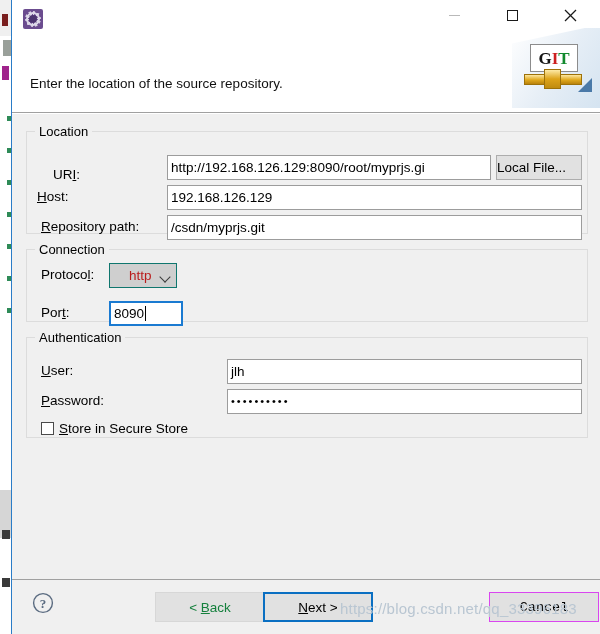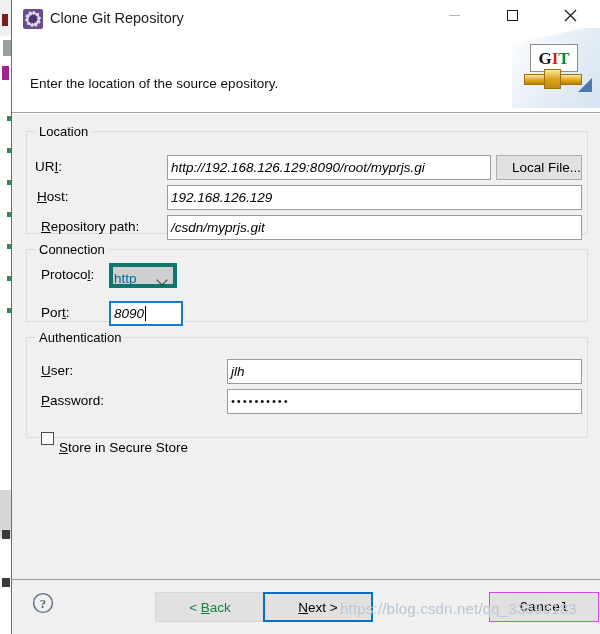--- a/index.html
+++ b/index.html
@@ -252,21 +252,20 @@
     background: #ffffff;
     border: 1px solid #9c9c9c;
     box-sizing: border-box;
     font-family: "Liberation Sans", sans-serif;
     font-size: 13.5px;
     color: #000000;
     padding: 0 3px;
     line-height: 23px;
     white-space: nowrap;
     overflow: hidden;
-    font-style: italic;
   }
   .field.focused {
     border: 2px solid #1a7ad1;
     line-height: 21px;
   }
   .caret {
     display: inline-block;
     width: 1px;
     height: 15px;
     background: #000000;
@@ -275,36 +274,36 @@
   }
 
   .btn {
     position: absolute;
     background: #e1e1e1;
     border: 1px solid #adadad;
     box-sizing: border-box;
     font-family: "Liberation Sans", sans-serif;
     font-size: 13.5px;
     color: #000000;
-    text-align: right;
+    text-align: left;
     line-height: 23px;
     padding: 0;
   }
 
   .combo {
     position: absolute;
     top: 0;
     height: 25px;
     background: #cfcfcf;
-    border: 4px solid #0f766e;
+    border: 1px solid #0f766e;
     box-sizing: border-box;
     font-size: 13.5px;
     line-height: 23px;
-    padding-left: 1px;
-    color: #0369a1;
+    padding-left: 19px;
+    color: #b91c1c;
   }
   .combo .chev {
     position: absolute;
     right: 7px; top: 9px;
     width: 7px; height: 7px;
     border-left: 1px solid #3b3b3b;
     border-bottom: 1px solid #3b3b3b;
     transform: rotate(-45deg);
   }
 
@@ -394,58 +393,57 @@
 </div>
 
 <div id="dialog">
 
   <div id="titlebar">
     <div id="title-icon">
       <div class="cog-outer"></div>
       <div class="cog-ring"></div>
       <div class="cog-hub"></div>
     </div>
-    <div id="title-text">Clone Git Repository</div>
 
     <div class="win-btn" id="btn-min">
       <div class="glyph-min"></div>
     </div>
     <div class="win-btn" id="btn-max">
       <div class="glyph-max"></div>
     </div>
     <div class="win-btn" id="btn-close">
       <svg width="13" height="13" viewBox="0 0 13 13" aria-hidden="true">
         <line x1="1" y1="1" x2="12" y2="12" stroke="#1a1a1a" stroke-width="1.2"></line>
         <line x1="12" y1="1" x2="1" y2="12" stroke="#1a1a1a" stroke-width="1.2"></line>
       </svg>
     </div>
   </div>
 
   <div id="header">
-    <div id="header-desc">Enter the location of the source epository.</div>
+    <div id="header-desc">Enter the location of the source repository.</div>
     <div id="git-logo">
       <div class="logo-bgwash"></div>
       <div class="logo-plate">
         <span class="g">G</span>
           <span class="i">I</span>
           <span class="t">T</span>
       </div>
       <div class="pipe-bar"></div>
       <div class="pipe-box"></div>
       <div class="tri"></div>
     </div>
   </div>
 
   <div id="content">
 
     <fieldset class="group" id="group-location">
       <legend>Location</legend>
 
       <div class="row" style="top:16px; width:100%;">
-        <span class="lbl" style="left:8px;"><span>UR</span><u>I</u><span>:</span></span>
+        <span class="lbl" style="left:26px;margin-top:8px;"><span>UR</span><u>I</u><span>:</span></span>
         <div class="field" style="left:140px; width:324px;">http://192.168.126.129:8090/root/myprjs.gi</div>
         <button class="btn" style="left:469px; top:0; width:86px; height:25px;">Local File...</button>
       </div>
 
       <div class="row" style="top:46px; width:100%;">
         <span class="lbl" style="left:10px;"><span></span><u>H</u><span>ost:</span></span>
         <div class="field" style="left:140px; width:415px;">192.168.126.129</div>
       </div>
 
       <div class="row" style="top:76px; width:100%;">
@@ -479,21 +477,21 @@
         <div class="field" style="left:200px; width:355px;">jlh</div>
       </div>
 
       <div class="row" style="top:44px; width:100%;">
         <span class="lbl" style="left:14px;"><span></span><u>P</u><span>assword:</span></span>
         <div class="field" style="left:200px; width:355px; font-size:11px; letter-spacing:2px;">••••••••••</div>
       </div>
 
       <div class="checkbox-row" style="left:14px; top:76px;">
         <span class="checkbox-box"></span>
-        <span class="lbl" style="position:static; top:auto;margin-top:19px;"><span></span><u>S</u><span>tore in Secure Store</span></span>
+        <span class="lbl" style="position:static; top:auto;"><span></span><u>S</u><span>tore in Secure Store</span></span>
       </div>
     </fieldset>
 
   </div>
 
   <div id="buttonbar">
     <span id="help-icon">
       <svg width="22" height="22" viewBox="0 0 22 22" aria-hidden="true">
         <circle cx="11" cy="11" r="9.4" fill="#f0f0f0" stroke="#5a6b80" stroke-width="1.4"></circle>
         <text x="11" y="15.6" text-anchor="middle" font-family="Liberation Serif, serif" font-size="13" font-weight="bold" fill="#5a6b80">?</text>

